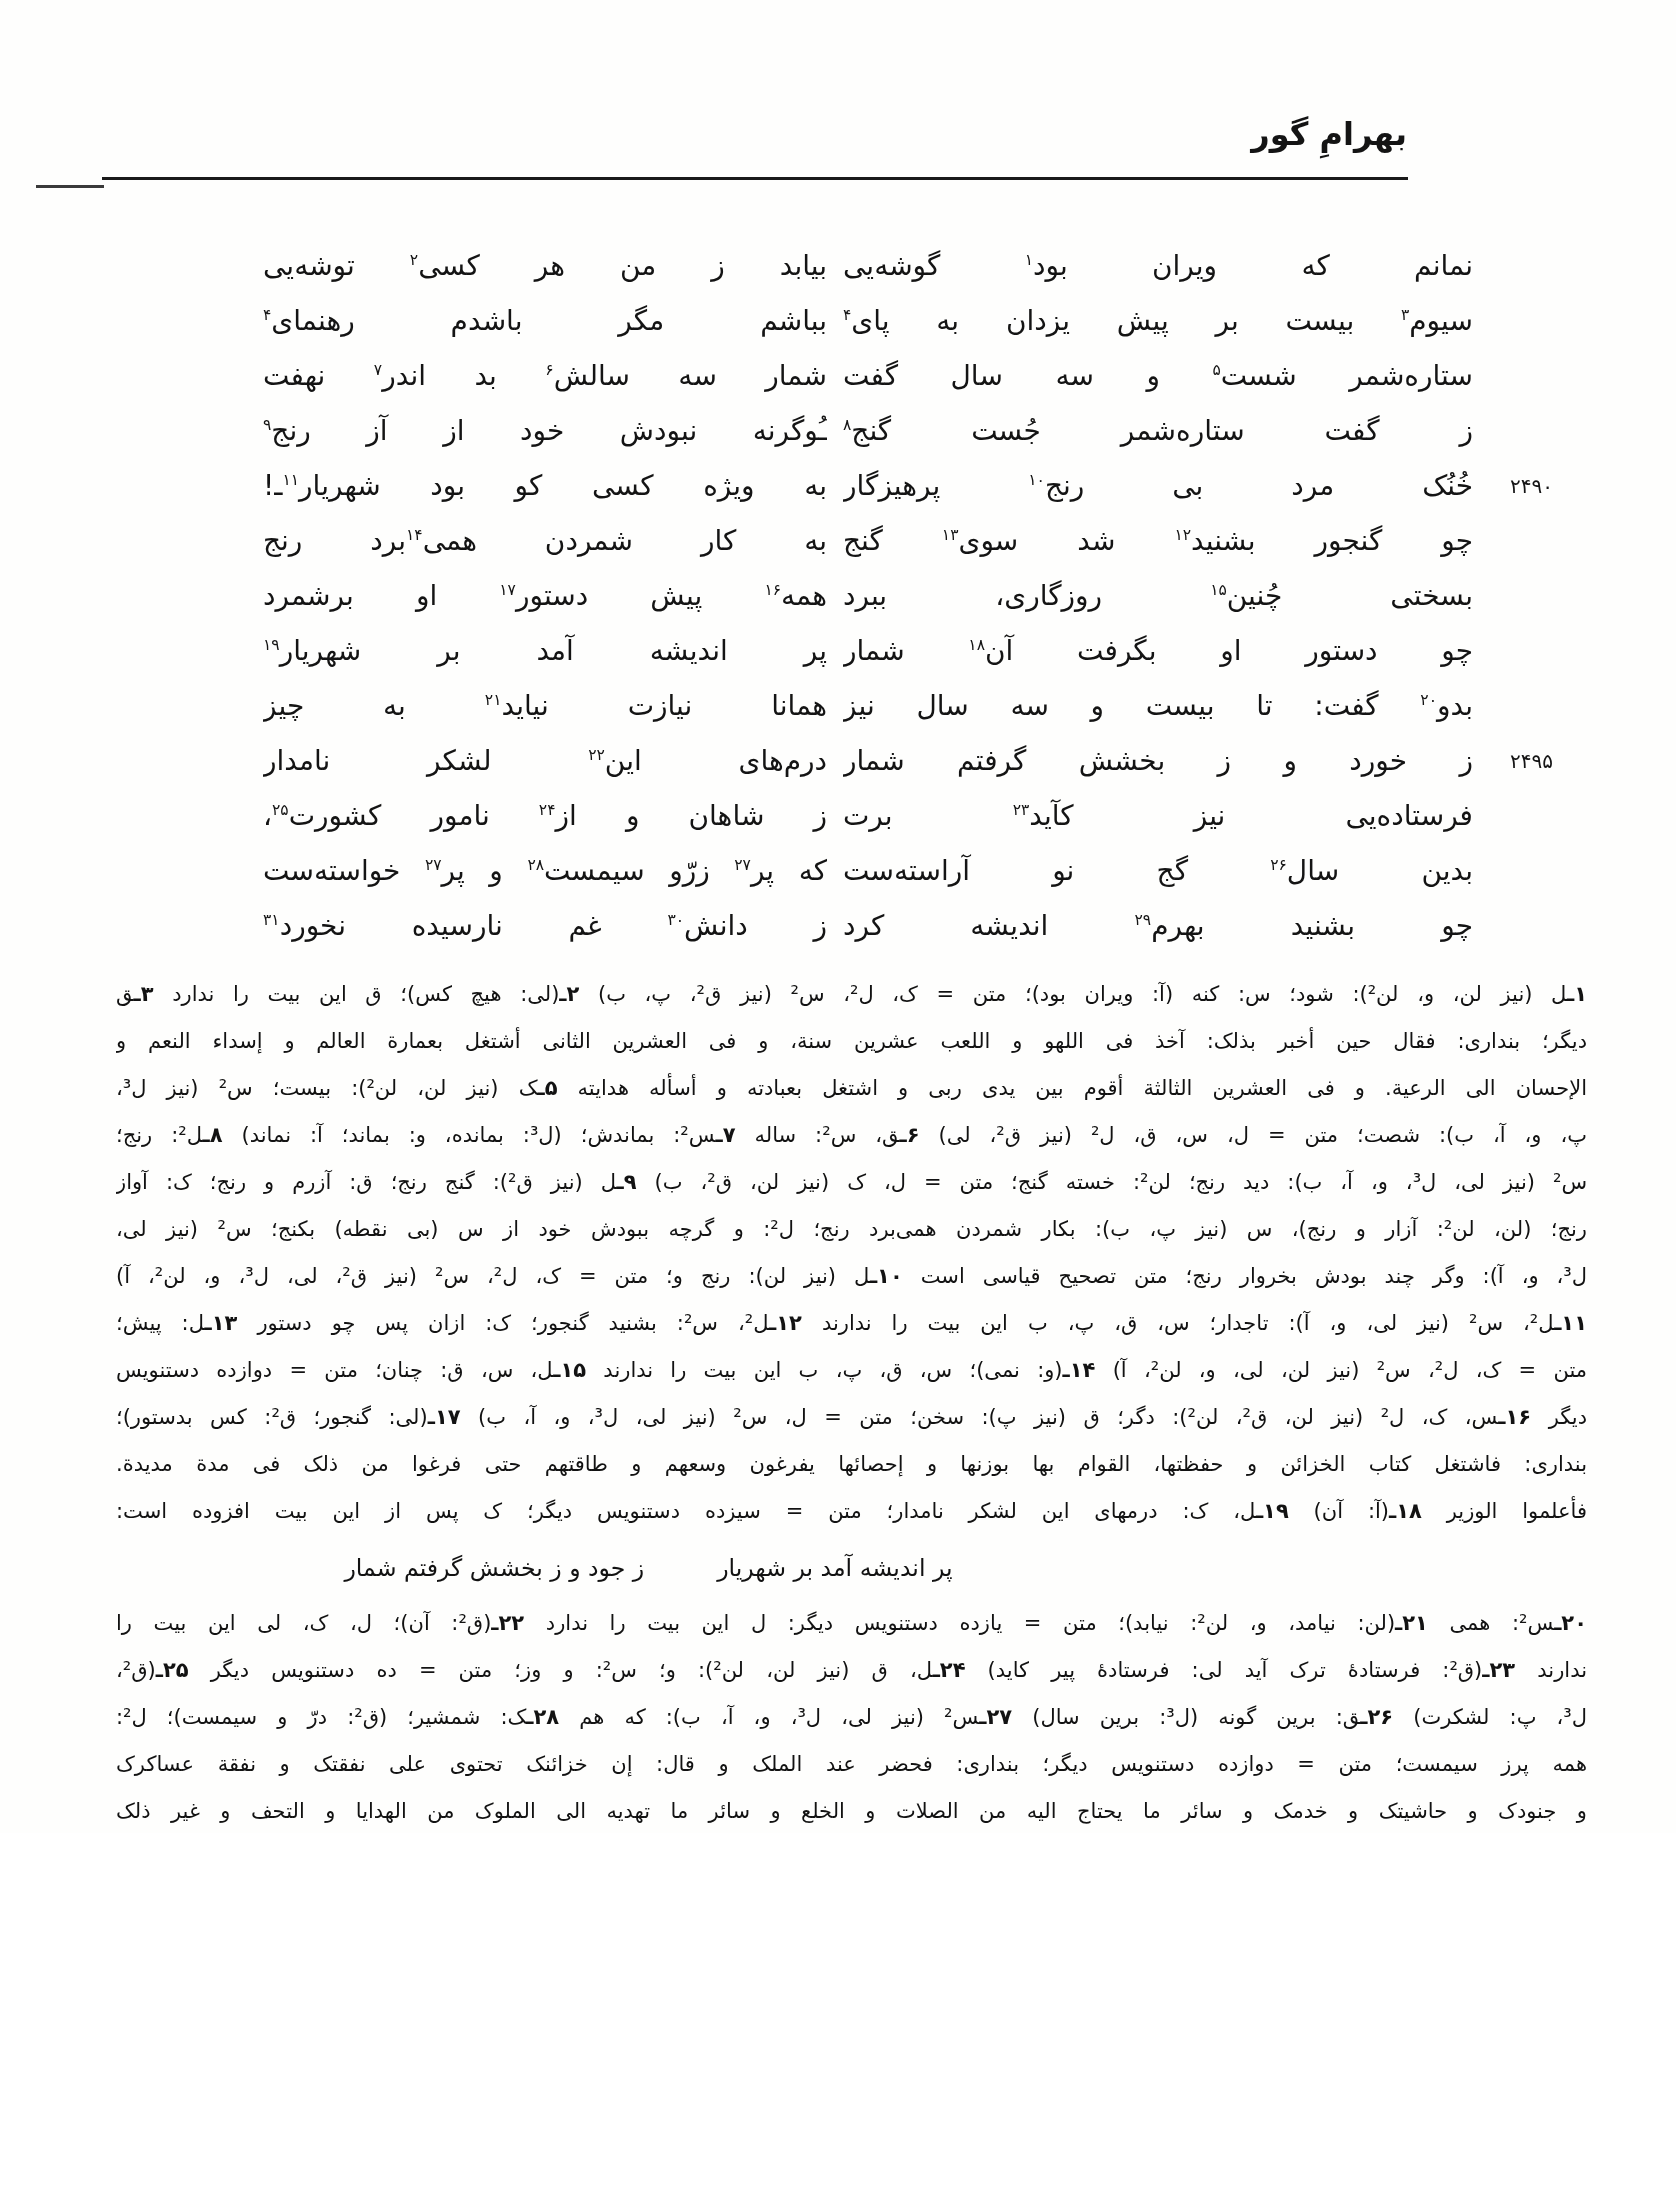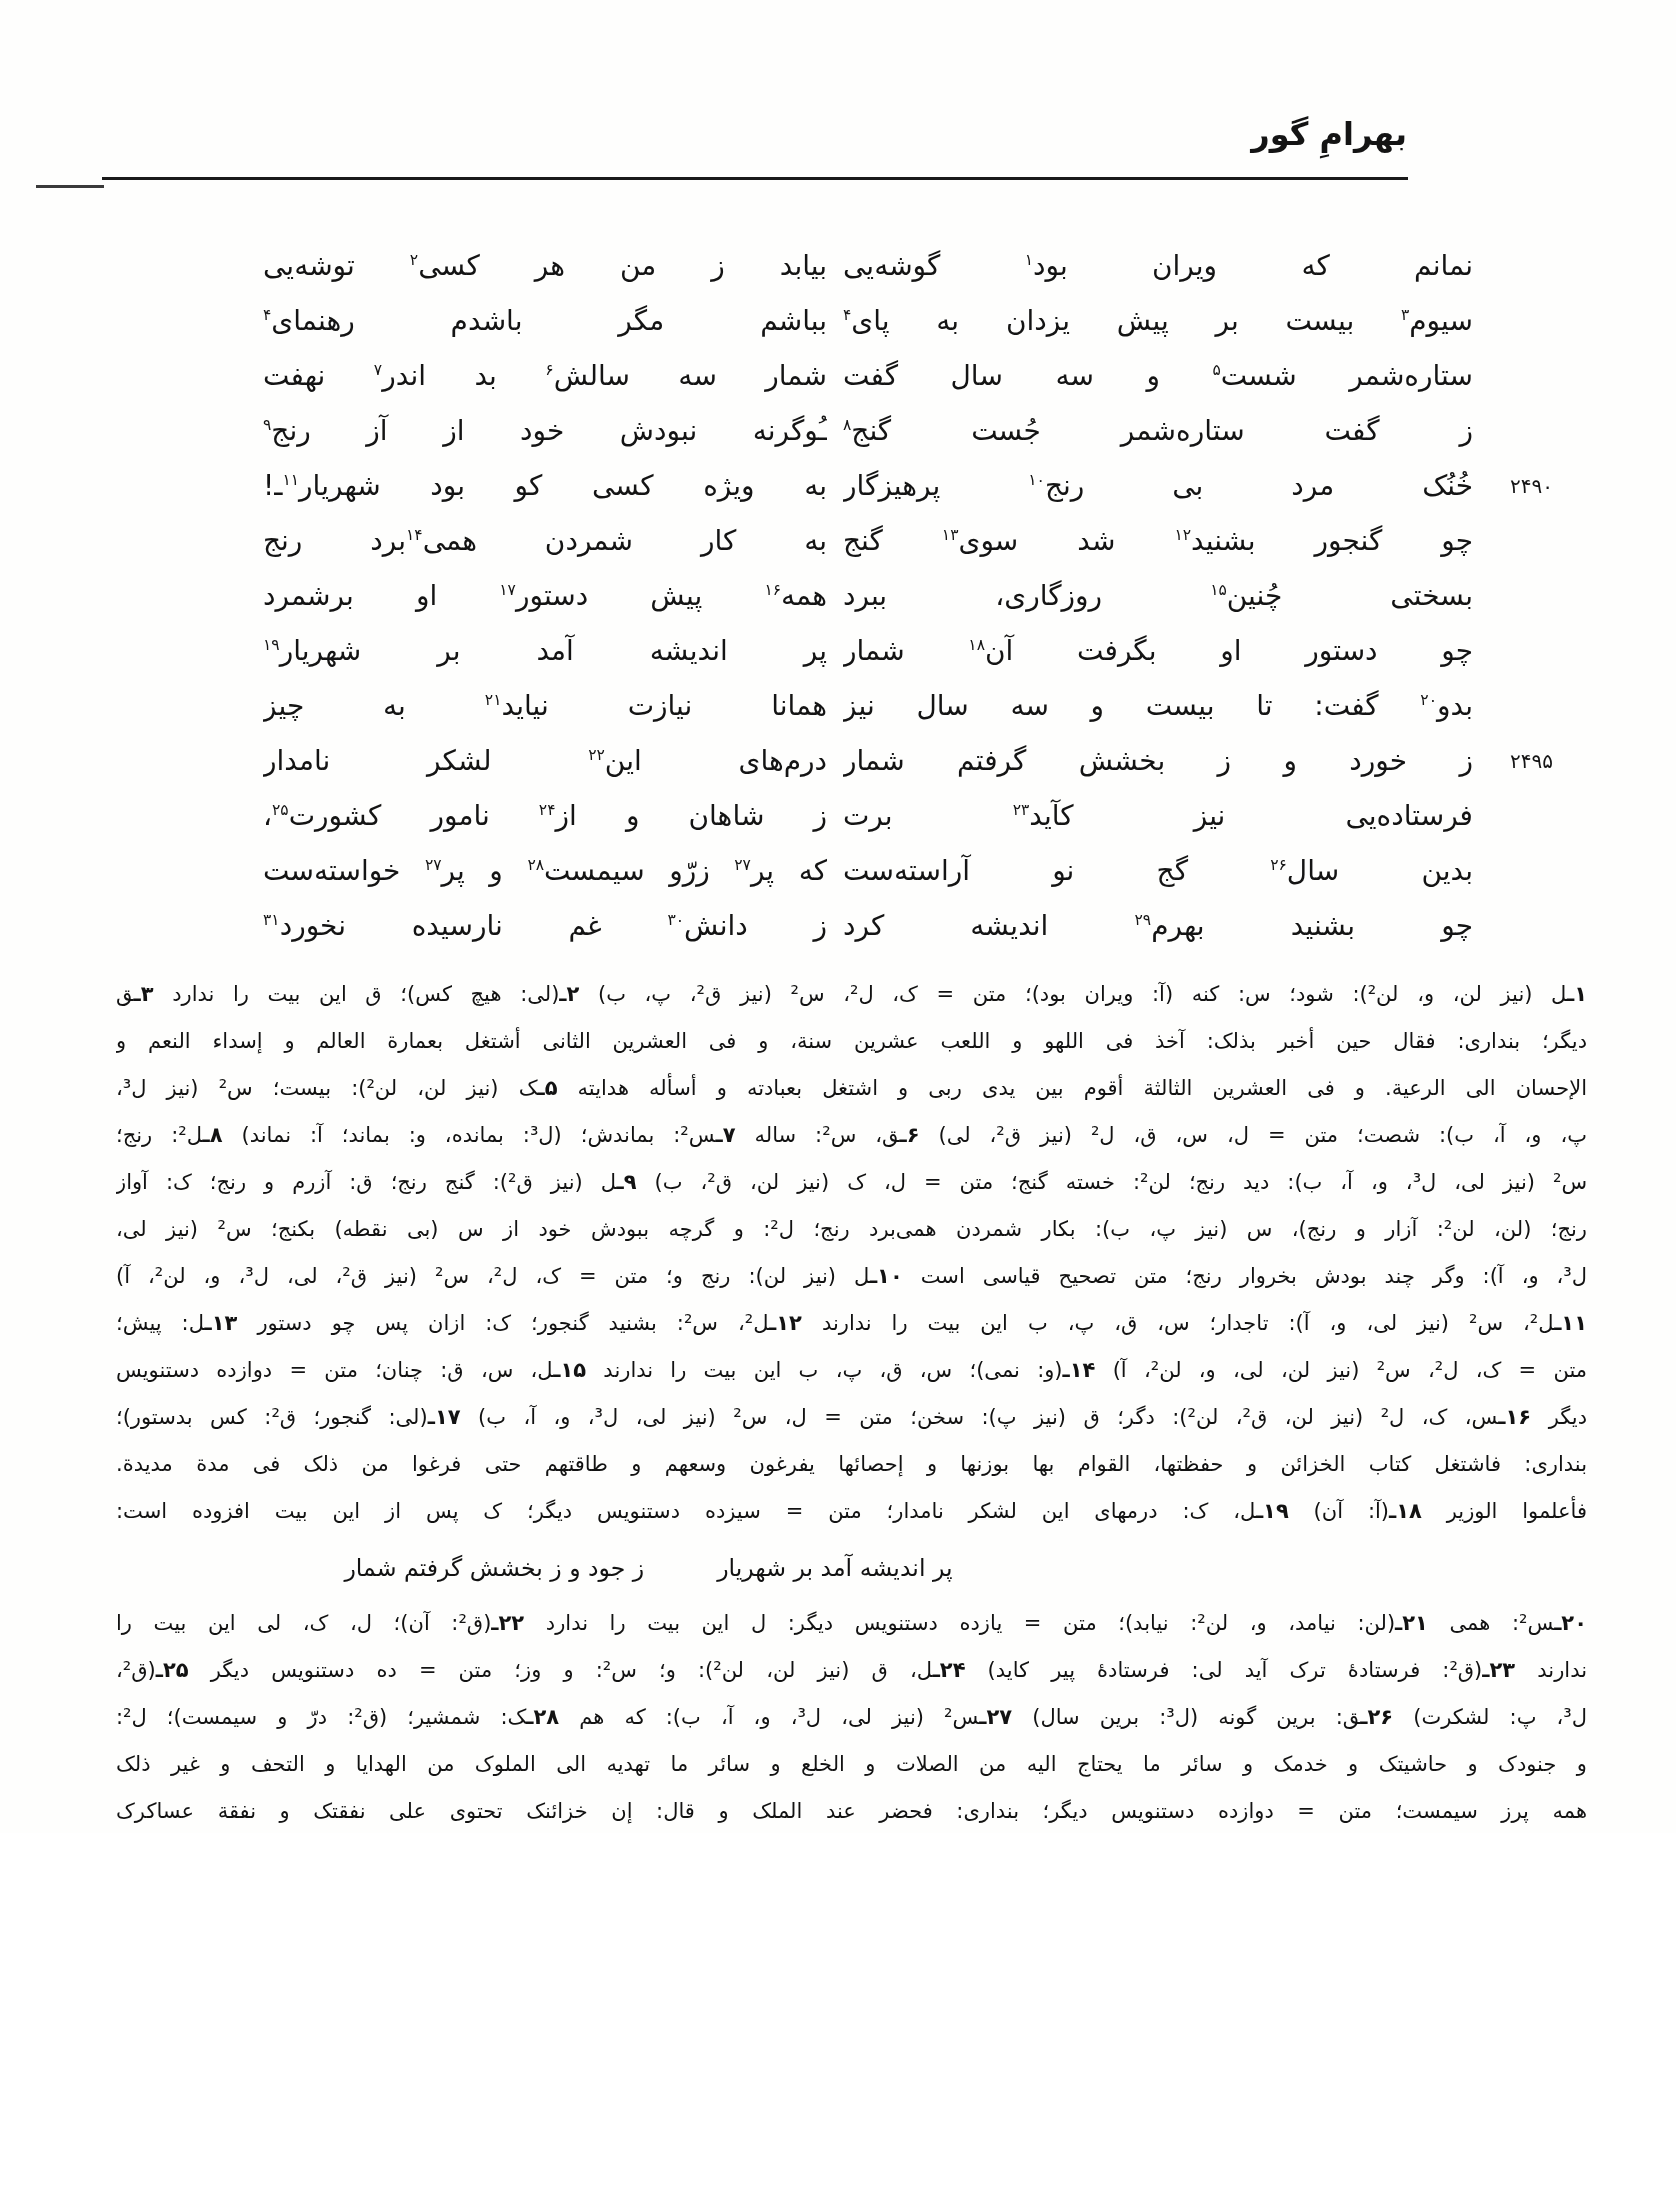--- a/index.html
+++ b/index.html
@@ -120,20 +120,20 @@
       <div class="app-line">دیگر <b>۱۶ـ</b>س، ک، ل² (نیز لن، ق²، لن²): دگر؛ ق (نیز پ): سخن؛ متن = ل، س² (نیز لی، ل³، و، آ، ب) <b>۱۷ـ</b>(لی: گنجور؛ ق²: کس بدستور)؛</div>
       <div class="app-line">بنداری: فاشتغل کتاب الخزائن و حفظتها، القوام بها بوزنها و إحصائها یفرغون وسعهم و طاقتهم حتی فرغوا من ذلک فی مدة مدیدة.</div>
       <div class="app-line">فأعلموا الوزیر <b>۱۸ـ</b>(آ: آن) <b>۱۹ـ</b>ل، ک: درمهای این لشکر نامدار؛ متن = سیزده دستنویس دیگر؛ ک پس از این بیت افزوده است:</div>
       <div class="app-verse">
         <div class="ihemi">پر اندیشه آمد بر شهریار</div>
         <div class="ihemi">ز جود و ز بخشش گرفتم شمار</div>
       </div>
       <div class="app-line"><b>۲۰ـ</b>س²: همی <b>۲۱ـ</b>(لن: نیامد، و، لن²: نیابد)؛ متن = یازده دستنویس دیگر: ل این بیت را ندارد <b>۲۲ـ</b>(ق²: آن)؛ ل، ک، لی این بیت را</div>
       <div class="app-line">ندارند <b>۲۳ـ</b>(ق²: فرستادهٔ ترک آید لی: فرستادهٔ پیر کاید) <b>۲۴ـ</b>ل، ق (نیز لن، لن²): و؛ س²: و وز؛ متن = ده دستنویس دیگر <b>۲۵ـ</b>(ق²،</div>
       <div class="app-line">ل³، پ: لشکرت) <b>۲۶ـ</b>ق: برین گونه (ل³: برین سال) <b>۲۷ـ</b>س² (نیز لی، ل³، و، آ، ب): که هم <b>۲۸ـ</b>ک: شمشیر؛ (ق²: درّ و سیمست)؛ ل²:</div>
+      <div class="app-line">همه پرز سیمست؛ متن = دوازده دستنویس دیگر؛ بنداری: فحضر عند الملک و قال: إن خزائنک تحتوی علی نفقتک و نفقة عساکرک</div>
       <div class="app-line">و جنودک و حاشیتک و خدمک و سائر ما یحتاج الیه من الصلات و الخلع و سائر ما تهدیه الی الملوک من الهدایا و التحف و غیر ذلک</div>
-      <div class="app-line">همه پرز سیمست؛ متن = دوازده دستنویس دیگر؛ بنداری: فحضر عند الملک و قال: إن خزائنک تحتوی علی نفقتک و نفقة عساکرک</div>
       <div class="app-line last">ز دامن)؛ متن = ده دستنویس دیگر <b>۳۱ـ</b>(لی: بخورد)</div>
     </section>
 
   <div class="pageno">۶۰۶</div>
 </div>
 
 
 </body></html>

